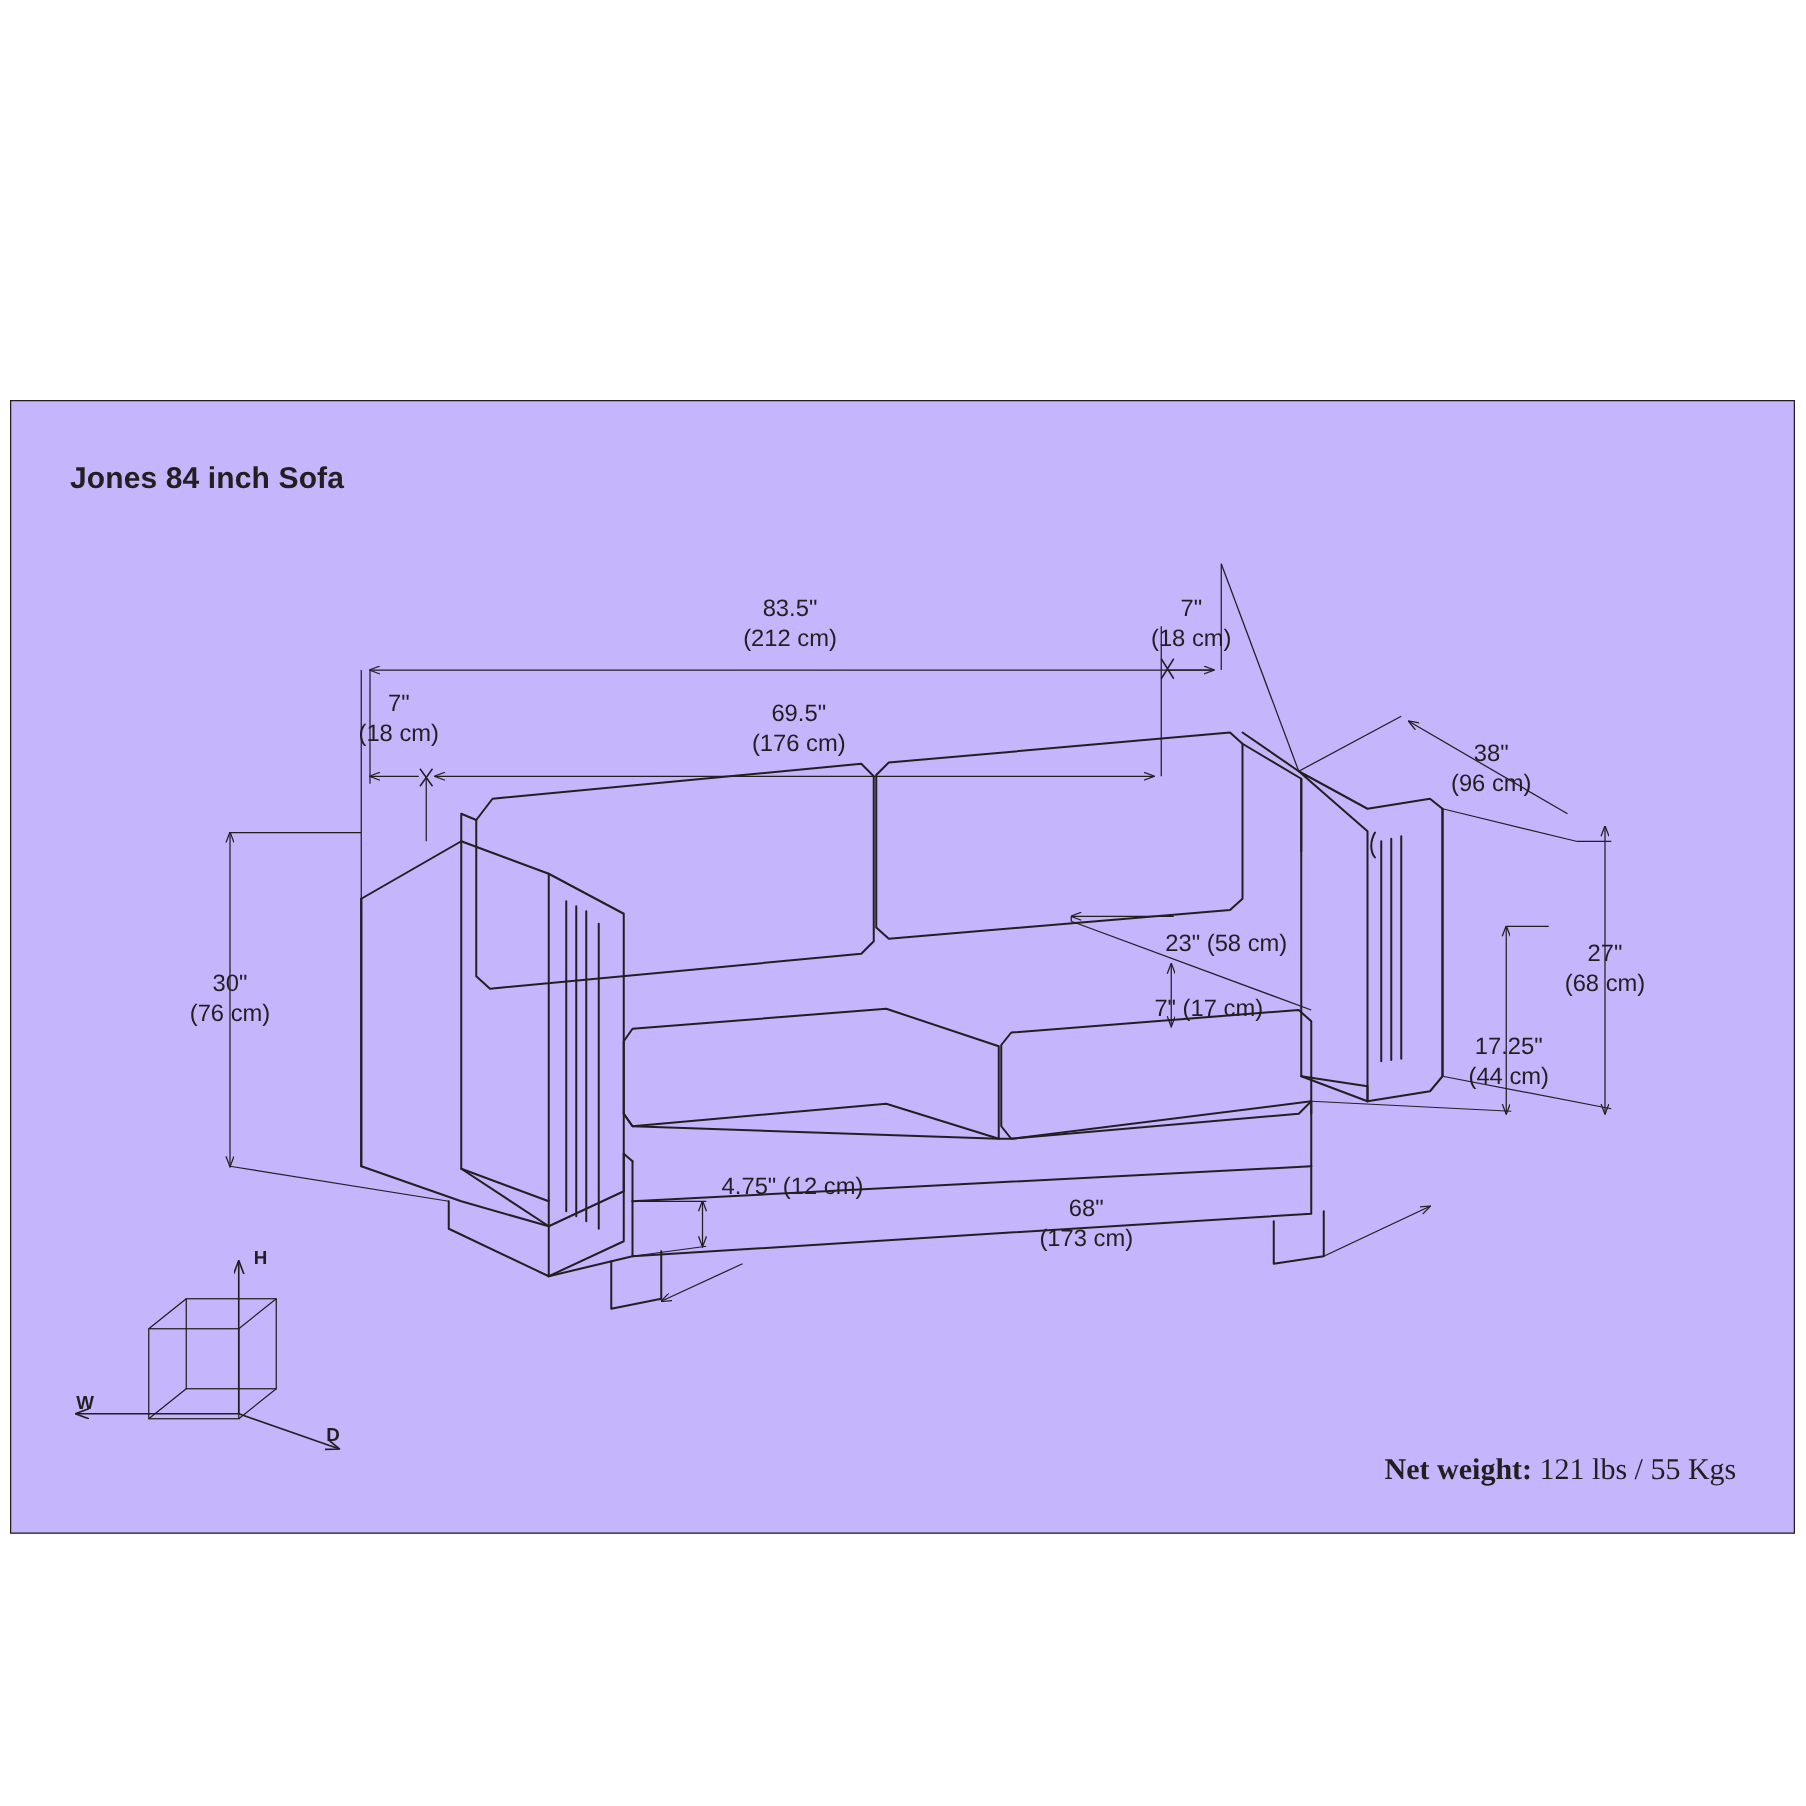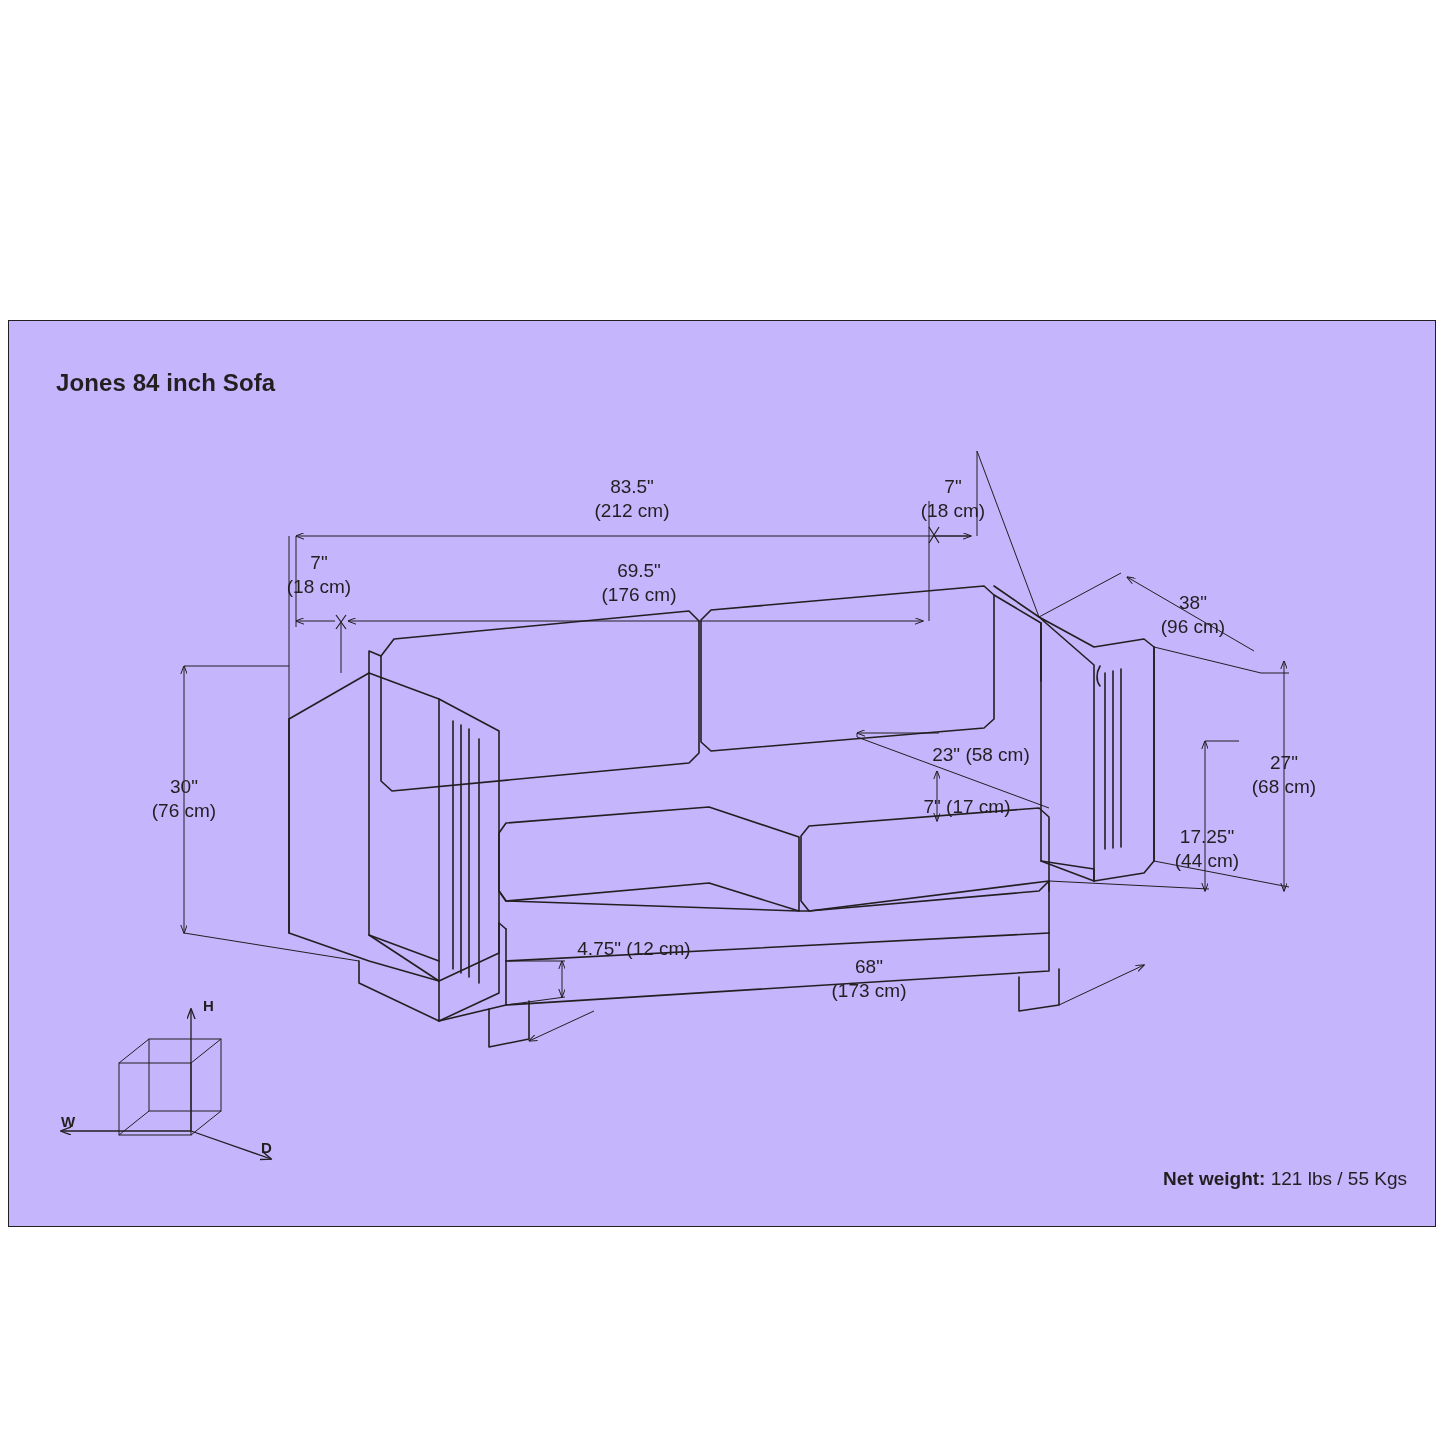--- a/index.html
+++ b/index.html
@@ -30,25 +30,26 @@
     position: absolute;
     left: 47px;
     top: 48px;
     font-size: 24px;
     font-weight: bold;
     letter-spacing: 0.1px;
     color: #231f20;
   }
   #net-weight {
     position: absolute;
-    right: 28px;
+    right: 46px;
     bottom: 36px;
-    font-size: 19px;
+    font-size: 24px;
     color: #231f20;
     white-space: nowrap;
+    font-family: Liberation Serif, serif;
   }
   #net-weight .bold {
     font-weight: bold;
   }
   .svg-layer {
     position: absolute;
     left: 0;
     top: 0;
   }
   .dim-text {

